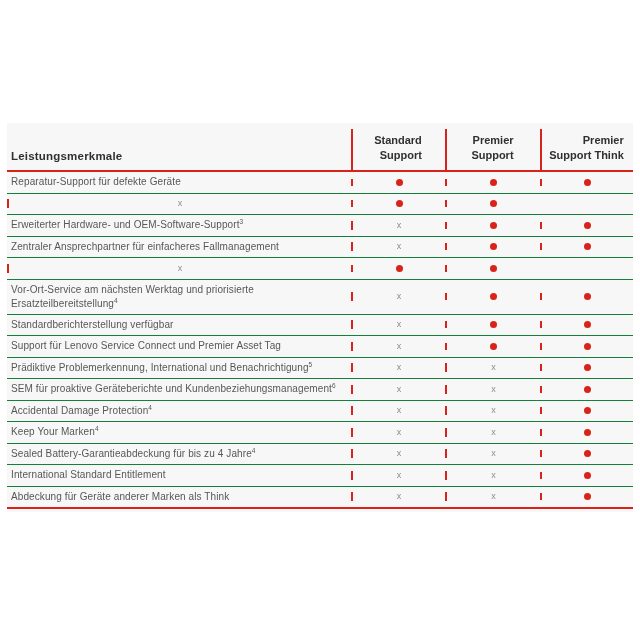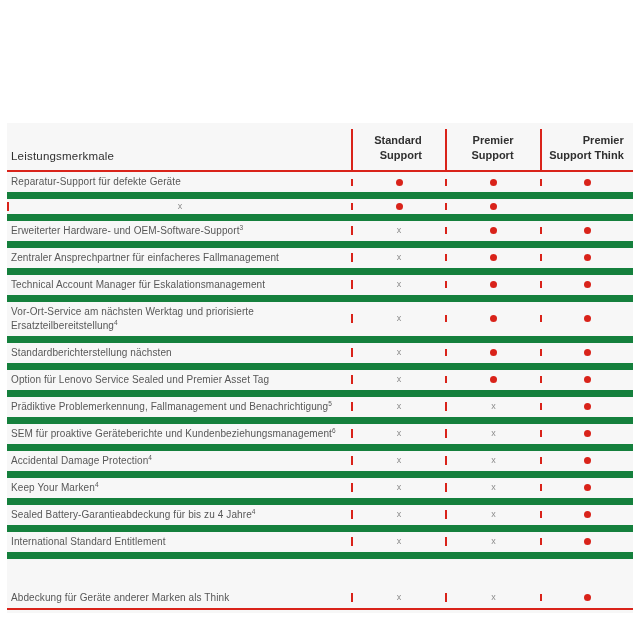--- a/index.html
+++ b/index.html
@@ -38,21 +38,21 @@
   }
   .hcell {
     position: relative;
     display: flex;
     align-items: flex-end;
     box-sizing: border-box;
   }
   .hcell.feature-h {
     padding: 0 0 8px 4px;
     font-size: 11.5px;
-    font-weight: normal;
+    font-weight: bold;
     color: #303030;
     letter-spacing: 0.2px;
   }
   .hcell.col-h {
     justify-content: center;
     text-align: right;
     padding-bottom: 7px;
     font-size: 11px;
     font-weight: bold;
     color: #303030;
@@ -64,26 +64,25 @@
     left: 0;
     top: 6px;
     bottom: -2px;
     width: 2px;
     background: #d9231a;
   }
   .col-h-label { display: block; }
   
   .row {
     min-height: 21.5px;
-    border-bottom: 7px solid #15803d;
+    border-bottom: 1px solid #15803d;
     align-items: center;
   }
   .rows-container .row:last-child {
     border-bottom: 2px solid #d9231a;
-    margin-top: 29px;
   }
   .cell {
     display: flex;
     align-items: center;
     box-sizing: border-box;
   }
   .feature-cell {
     padding: 3px 8px 3px 4px;
     font-size: 10px;
     color: #575757;
@@ -210,25 +209,20 @@
       <span class="dot"></span>
 
     </div>
     <div class="cell val-cell">
       <span class="dot"></span>
 
     </div>
   </div>
 
   <div class="grid-row row">
-    <div class="cell feature-cell">
-      <span>
-        <span class="feature-text">Technical Account Manager für Eskalationsmanagement</span>
-      </span>
-    </div>
     <div class="cell val-cell">
 
       <span class="x-mark">x</span>
     </div>
     <div class="cell val-cell">
       <span class="dot"></span>
 
     </div>
     <div class="cell val-cell">
       <span class="dot"></span>
@@ -252,61 +246,61 @@
     </div>
     <div class="cell val-cell">
       <span class="dot"></span>
 
     </div>
   </div>
 
   <div class="grid-row row">
     <div class="cell feature-cell">
       <span>
-        <span class="feature-text">Standardberichterstellung nächsten</span>
-      </span>
-    </div>
-    <div class="cell val-cell">
-
-      <span class="x-mark">x</span>
-    </div>
-    <div class="cell val-cell">
-      <span class="dot"></span>
-
-    </div>
-    <div class="cell val-cell">
-      <span class="dot"></span>
-
-    </div>
-  </div>
-
-  <div class="grid-row row">
-    <div class="cell feature-cell">
-      <span>
-        <span class="feature-text">Option für Lenovo Service Sealed und Premier Asset Tag</span>
-      </span>
-    </div>
-    <div class="cell val-cell">
-
-      <span class="x-mark">x</span>
-    </div>
-    <div class="cell val-cell">
-      <span class="dot"></span>
-
-    </div>
-    <div class="cell val-cell">
-      <span class="dot"></span>
-
-    </div>
-  </div>
-
-  <div class="grid-row row">
-    <div class="cell feature-cell">
-      <span>
-        <span class="feature-text">Prädiktive Problemerkennung, Fallmanagement und Benachrichtigung</span><sup class="feature-sup">5</sup>
+        <span class="feature-text">Standardberichterstellung verfügbar</span>
+      </span>
+    </div>
+    <div class="cell val-cell">
+
+      <span class="x-mark">x</span>
+    </div>
+    <div class="cell val-cell">
+      <span class="dot"></span>
+
+    </div>
+    <div class="cell val-cell">
+      <span class="dot"></span>
+
+    </div>
+  </div>
+
+  <div class="grid-row row">
+    <div class="cell feature-cell">
+      <span>
+        <span class="feature-text">Support für Lenovo Service Connect und Premier Asset Tag</span>
+      </span>
+    </div>
+    <div class="cell val-cell">
+
+      <span class="x-mark">x</span>
+    </div>
+    <div class="cell val-cell">
+      <span class="dot"></span>
+
+    </div>
+    <div class="cell val-cell">
+      <span class="dot"></span>
+
+    </div>
+  </div>
+
+  <div class="grid-row row">
+    <div class="cell feature-cell">
+      <span>
+        <span class="feature-text">Prädiktive Problemerkennung, International und Benachrichtigung</span><sup class="feature-sup">5</sup>
       </span>
     </div>
     <div class="cell val-cell">
 
       <span class="x-mark">x</span>
     </div>
     <div class="cell val-cell">
 
       <span class="x-mark">x</span>
     </div>

